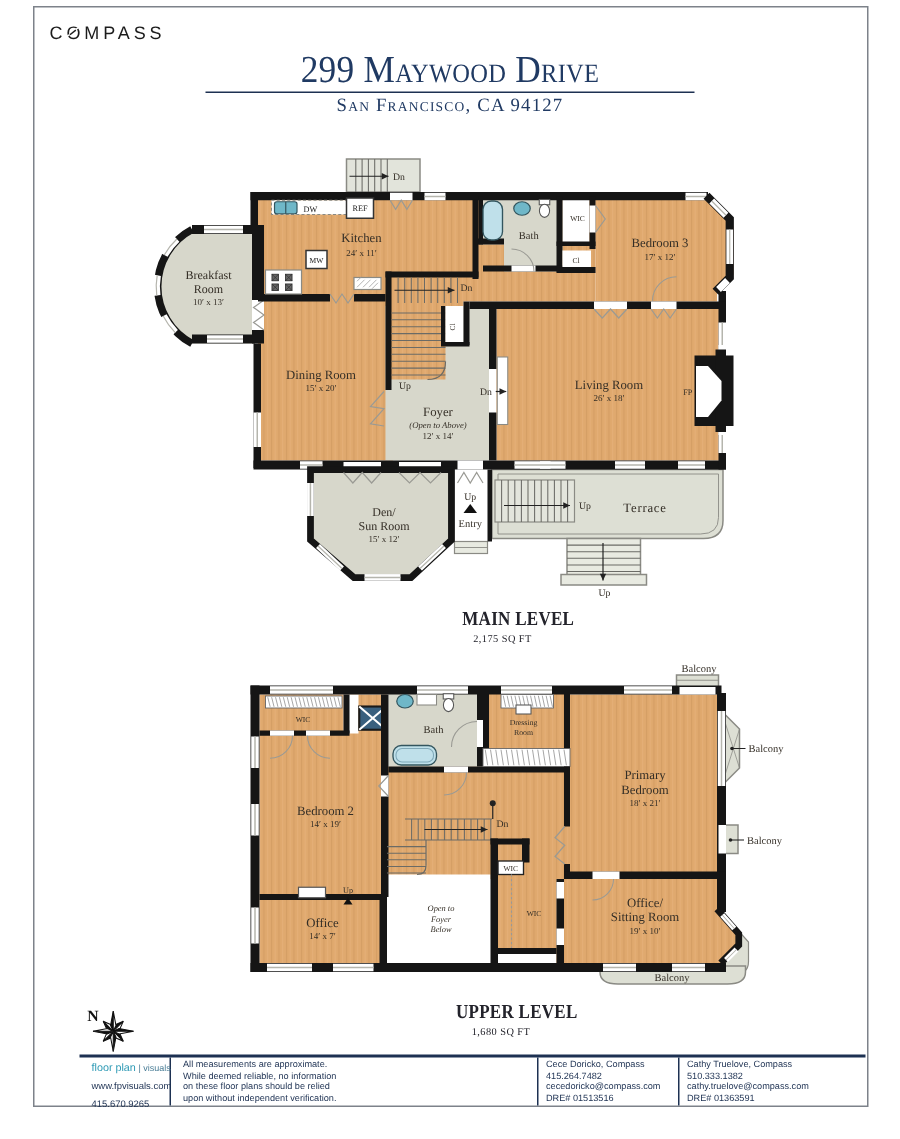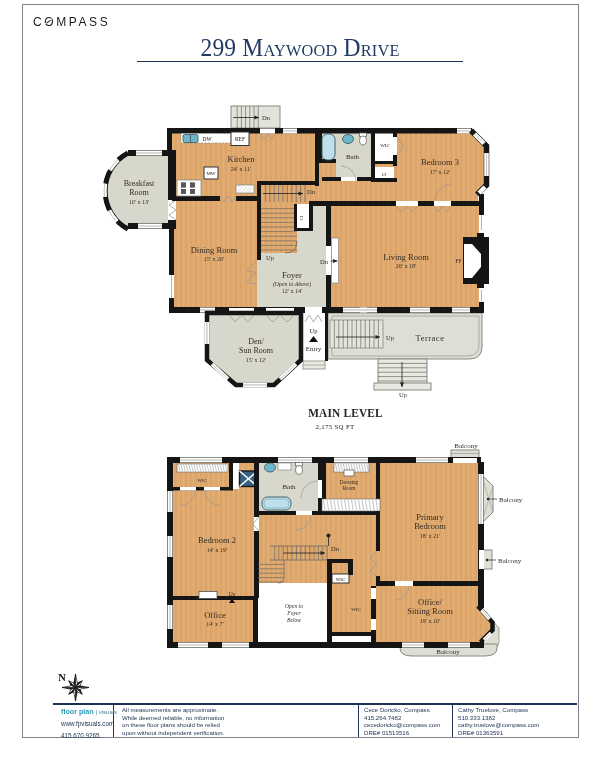--- a/index.html
+++ b/index.html
@@ -15,38 +15,43 @@
   .lvl .big{font-size:12.2px;letter-spacing:0.2px;font-weight:bold;transform:scale(0.93,1.09);transform-origin:100% 80%;}
   .lvl .small{font-size:6.9px;letter-spacing:0.3px;margin-top:1.5px;}
   #mainlvl{left:185px;top:406px;}
   #upperlvl{left:184px;top:668px;}
   
   #ftline{position:absolute;left:53px;top:703px;width:524px;height:1.5px;background:#1d3152;}
   .fsep{position:absolute;top:705px;width:1px;height:32px;background:#1d3152;}
   #fsep1{left:113px;} #fsep2{left:358px;} #fsep3{left:452px;}
   .ftxt{position:absolute;font-family:"Liberation Sans",sans-serif;font-size:6.1px;line-height:7.7px;color:#1d3152;}
   #flogo{left:61px;top:706px;font-size:6.3px;line-height:11.4px;white-space:nowrap;}
-  #flogo .fp{color:#2e9ab5;font-weight:bold;font-size:7.2px;margin-top:39px;}
+  #flogo .fp{color:#2e9ab5;font-weight:normal;font-size:7.2px;margin-top:39px;}
   #flogo .vis{color:#4a7d96;font-size:6px;}
   #fdisc{left:122px;top:706px;}
   #fcece{left:364px;top:706px;}
   #fcathy{left:458px;top:706px;}
 </style>
 </head>
 <body>
 <div id="page">
   <div id="border"></div>
   <div id="logo">COMPASS</div>
   <div id="oslash"></div>
   <div id="oslash2"></div>
   <div id="title">299 Maywood Drive</div>
   <div id="titleline"></div>
+  <div id="subtitle">San Francisco, CA 94127</div>
   <div class="lvl" id="mainlvl">
       <div class="big">MAIN LEVEL</div>
       <div class="small">2,175 SQ FT</div>
+    </div>
+  <div class="lvl" id="upperlvl">
+      <div class="big">UPPER LEVEL</div>
+      <div class="small">1,680 SQ FT</div>
     </div>
   <div id="ftline"></div>
   <div class="fsep" id="fsep1"></div>
   <div class="fsep" id="fsep2"></div>
   <div class="fsep" id="fsep3"></div>
   <div class="ftxt" id="flogo"><span class="fp">floor plan</span> <span class="vis">| visuals</span><br>www.fpvisuals.com<br>415.670.9265</div>
   <div class="ftxt" id="fdisc">All measurements are approximate.<br>While deemed reliable, no information<br>on these floor plans should be relied<br>upon without independent verification.</div>
   <div class="ftxt" id="fcece">Cece Doricko, Compass<br>415.264.7482<br>cecedoricko@compass.com<br>DRE# 01513516</div>
   <div class="ftxt" id="fcathy">Cathy Truelove, Compass<br>510.333.1382<br>cathy.truelove@compass.com<br>DRE# 01363591</div>
   <svg id="plan" width="600" height="759" viewBox="0 0 600 759" style="position:absolute;left:0;top:0;">

